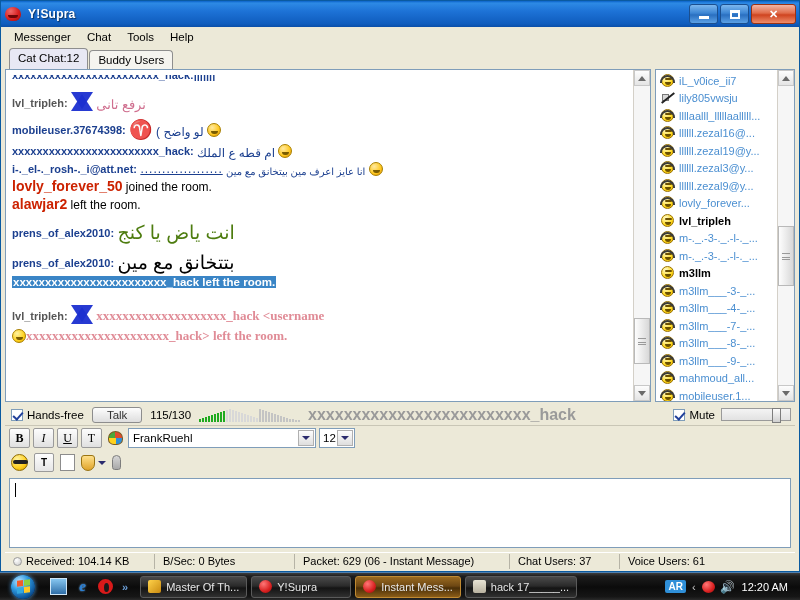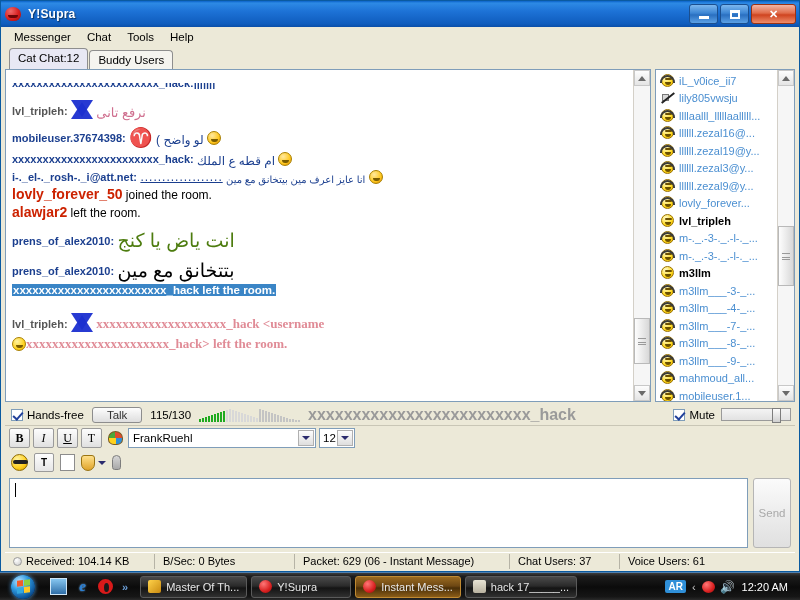--- a/index.html
+++ b/index.html
@@ -77,21 +77,21 @@
   
   .client { flex:1 1 auto; background:#ece9d8; padding:0 4px 2px 4px; display:flex; flex-direction:column; }
 
   .upper { display:flex; gap:4px; height:333px; flex:0 0 333px;}
   .chatwrap {
     flex:1 1 auto; background:#fff; border:1px solid #7f9db9;
     position:relative; overflow:hidden;
   }
   .chatlog {
     position:absolute; left:0; top:0; right:17px; bottom:0;
-    padding:13px 4px 0 6px; overflow:hidden; background:#fff;
+    padding:5px 4px 0 6px; overflow:hidden; background:#fff;
   }
   .msg { font-size:12px; line-height:1.15; margin:0 0 1px 0; color:#000; white-space:nowrap; }
   .nick { font-weight:bold; font-size:11px; }
   .nick.blue { color:#1b3f8f; }
   .nick.grey { color:#555; }
   .ar { font-size:17px; color:#1b3f8f; direction:rtl; unicode-bidi:bidi-override; vertical-align:-2px;}
   .ar.sm { font-size:12px; }
   .ar.pink { color:#cf6e8e; font-size:13px; }
   .sys { font-size:12px; color:#000; }
   .sys .u { color:#cc2200; font-size:14px; font-weight:bold;}
@@ -642,21 +642,20 @@
           <span class="caretd"></span>
         </div>
         <div class="mic"></div>
       </div>
 
       <div class="inputrow">
         <div class="msgbox">
           <span class="caretbar"></span>
           <span></span>
         </div>
-        <div class="sendbtn">Send</div>
       </div>
 
       <div class="statusbar">
         <div class="sbcell" style="min-width:150px;">
           <span class="ball"></span>
           <span>Received: 104.14 KB</span>
         </div>
         <div class="sbcell" style="min-width:140px;">
             <span>B/Sec: 0 Bytes</span>
           </div>

